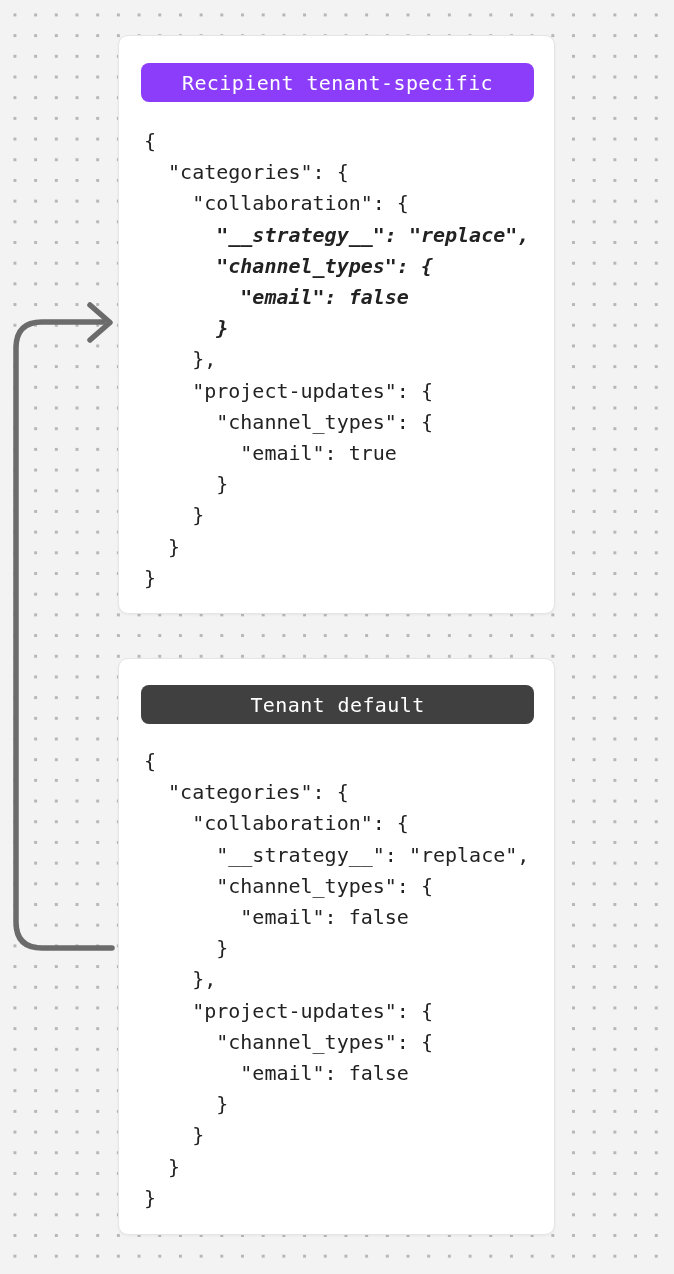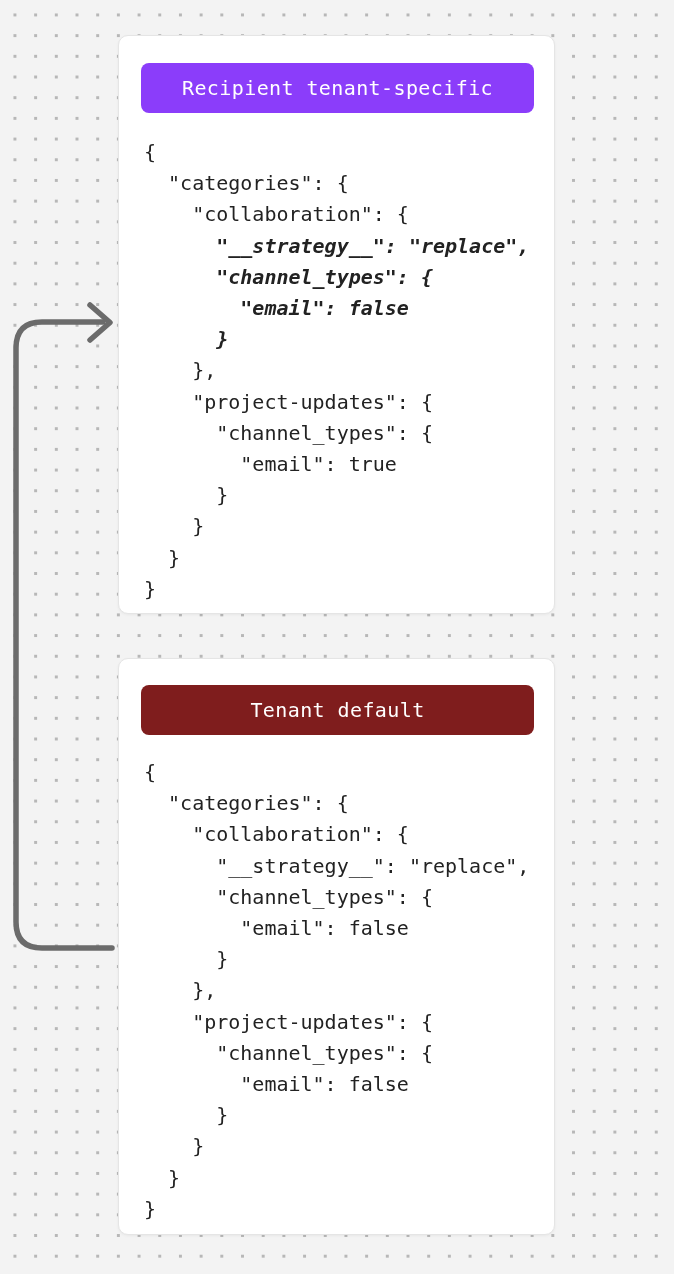--- a/index.html
+++ b/index.html
@@ -26,21 +26,21 @@
     width: 437px;
     box-sizing: border-box;
     background: #ffffff;
     border: 1px solid #e5e5e5;
     border-radius: 10px;
     box-shadow: 0 1px 3px rgba(0,0,0,0.05);
   }
   .card-top { top: 35px; height: 579px; }
   .card-bottom { top: 658px; height: 577px; }
   .badge {
-    height: 50px;
+    height: 39px;
     margin: 27px 20px 0 22px;
     border-radius: 8px;
     display: flex;
     align-items: center;
     justify-content: center;
     color: #ffffff;
     font-size: 20px;
     letter-spacing: 0.4px;
     white-space: pre;
   }
@@ -85,21 +85,21 @@
       <div class="code-line">      "channel_types": {</div>
       <div class="code-line">        "email": true</div>
       <div class="code-line">      }</div>
       <div class="code-line">    }</div>
       <div class="code-line">  }</div>
       <div class="code-line">}</div>
     </div>
 </div>
 
 <div class="card card-bottom">
-  <div class="badge" style="background: #7f1d1d;">Tenant default</div>
+  <div class="badge" style="background: #404040;">Tenant default</div>
   <div class="code">
       <div class="code-line">{</div>
       <div class="code-line">  "categories": {</div>
       <div class="code-line">    "collaboration": {</div>
       <div class="code-line">      "__strategy__": "replace",</div>
       <div class="code-line">      "channel_types": {</div>
       <div class="code-line">        "email": false</div>
       <div class="code-line">      }</div>
       <div class="code-line">    },</div>
       <div class="code-line">    "project-updates": {</div>

